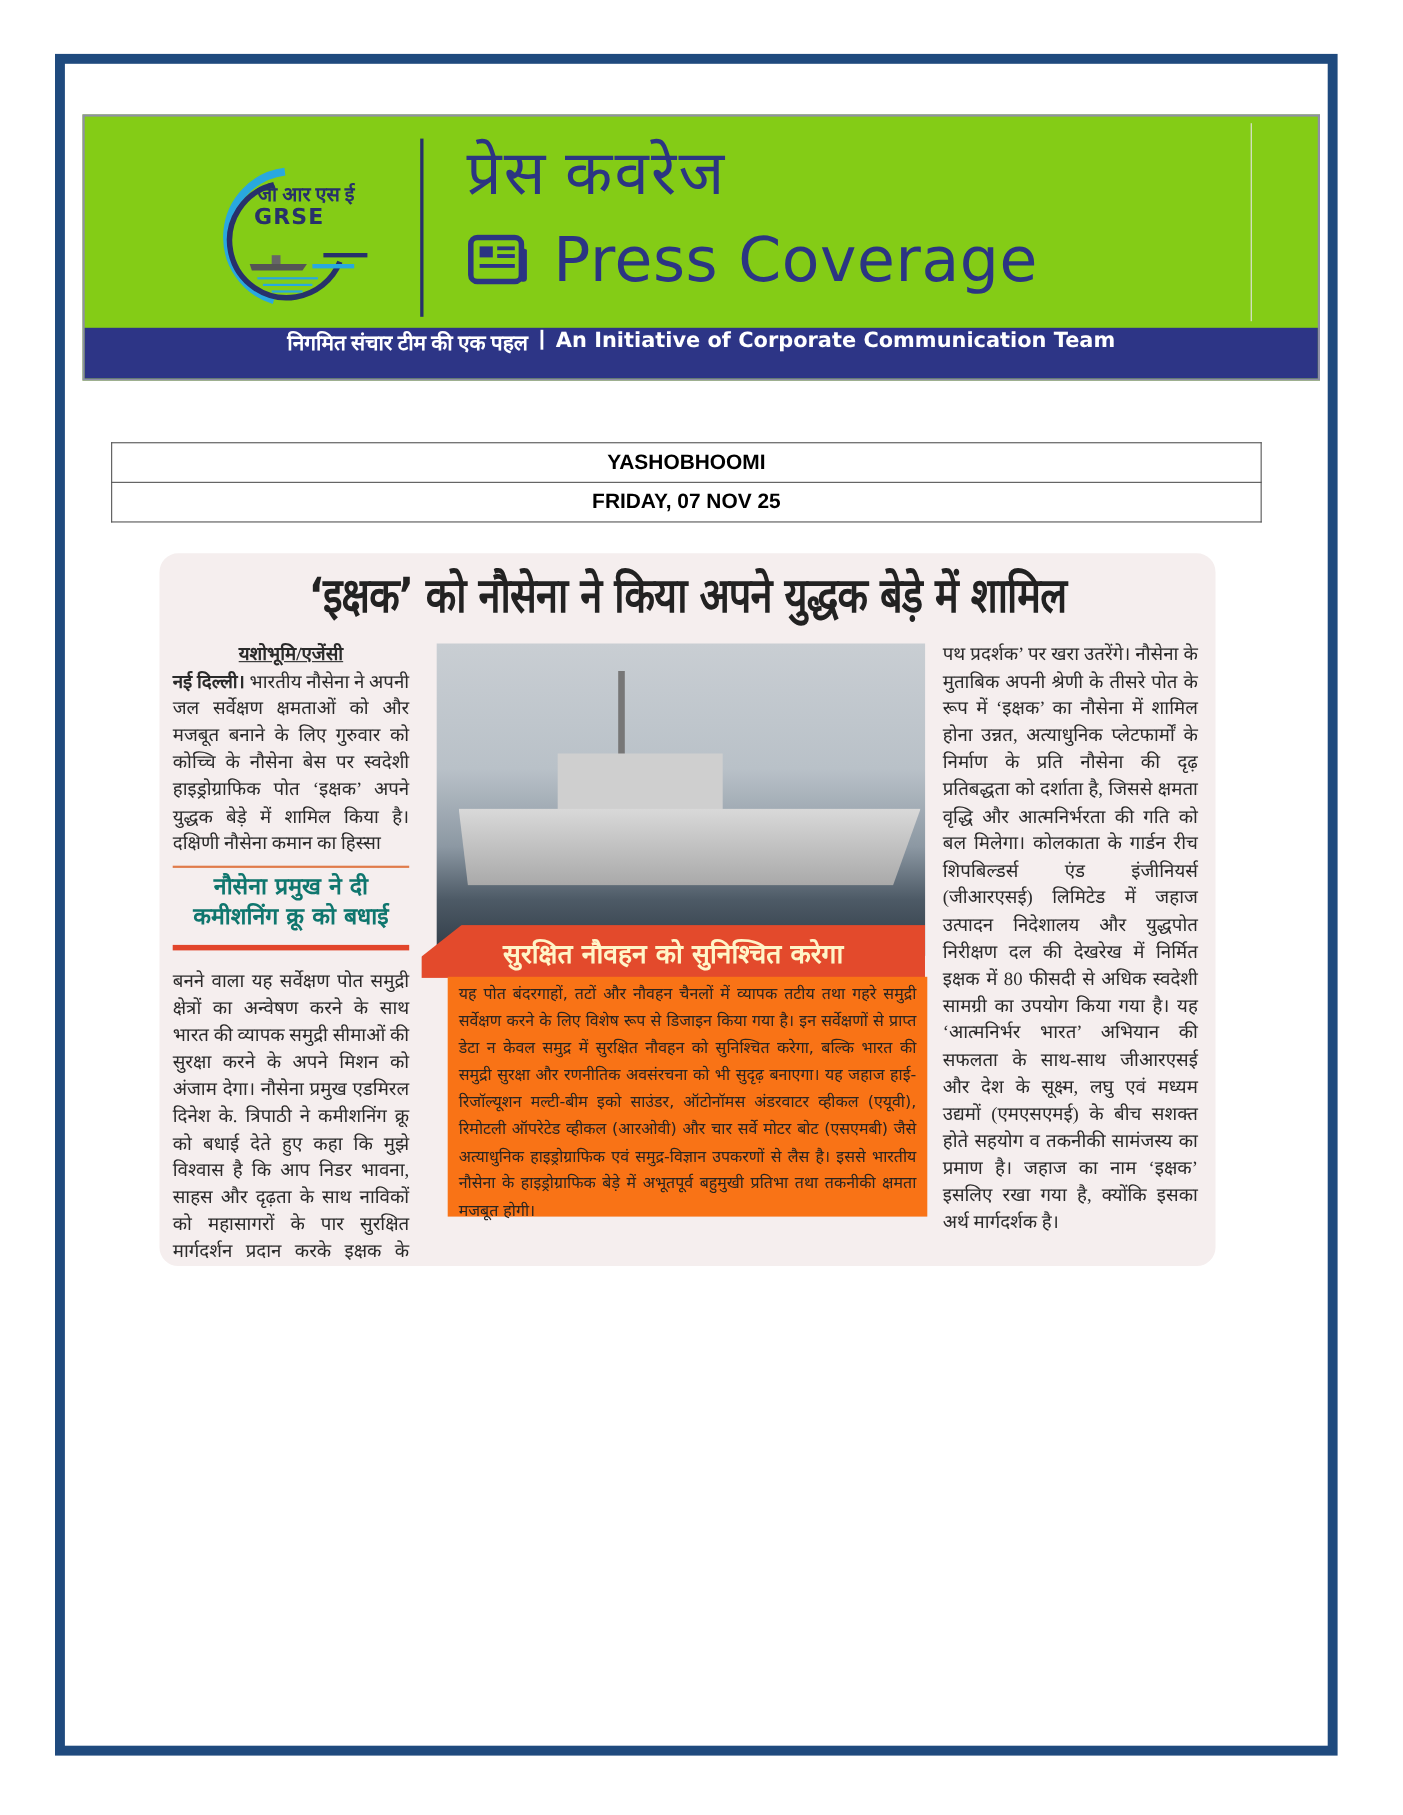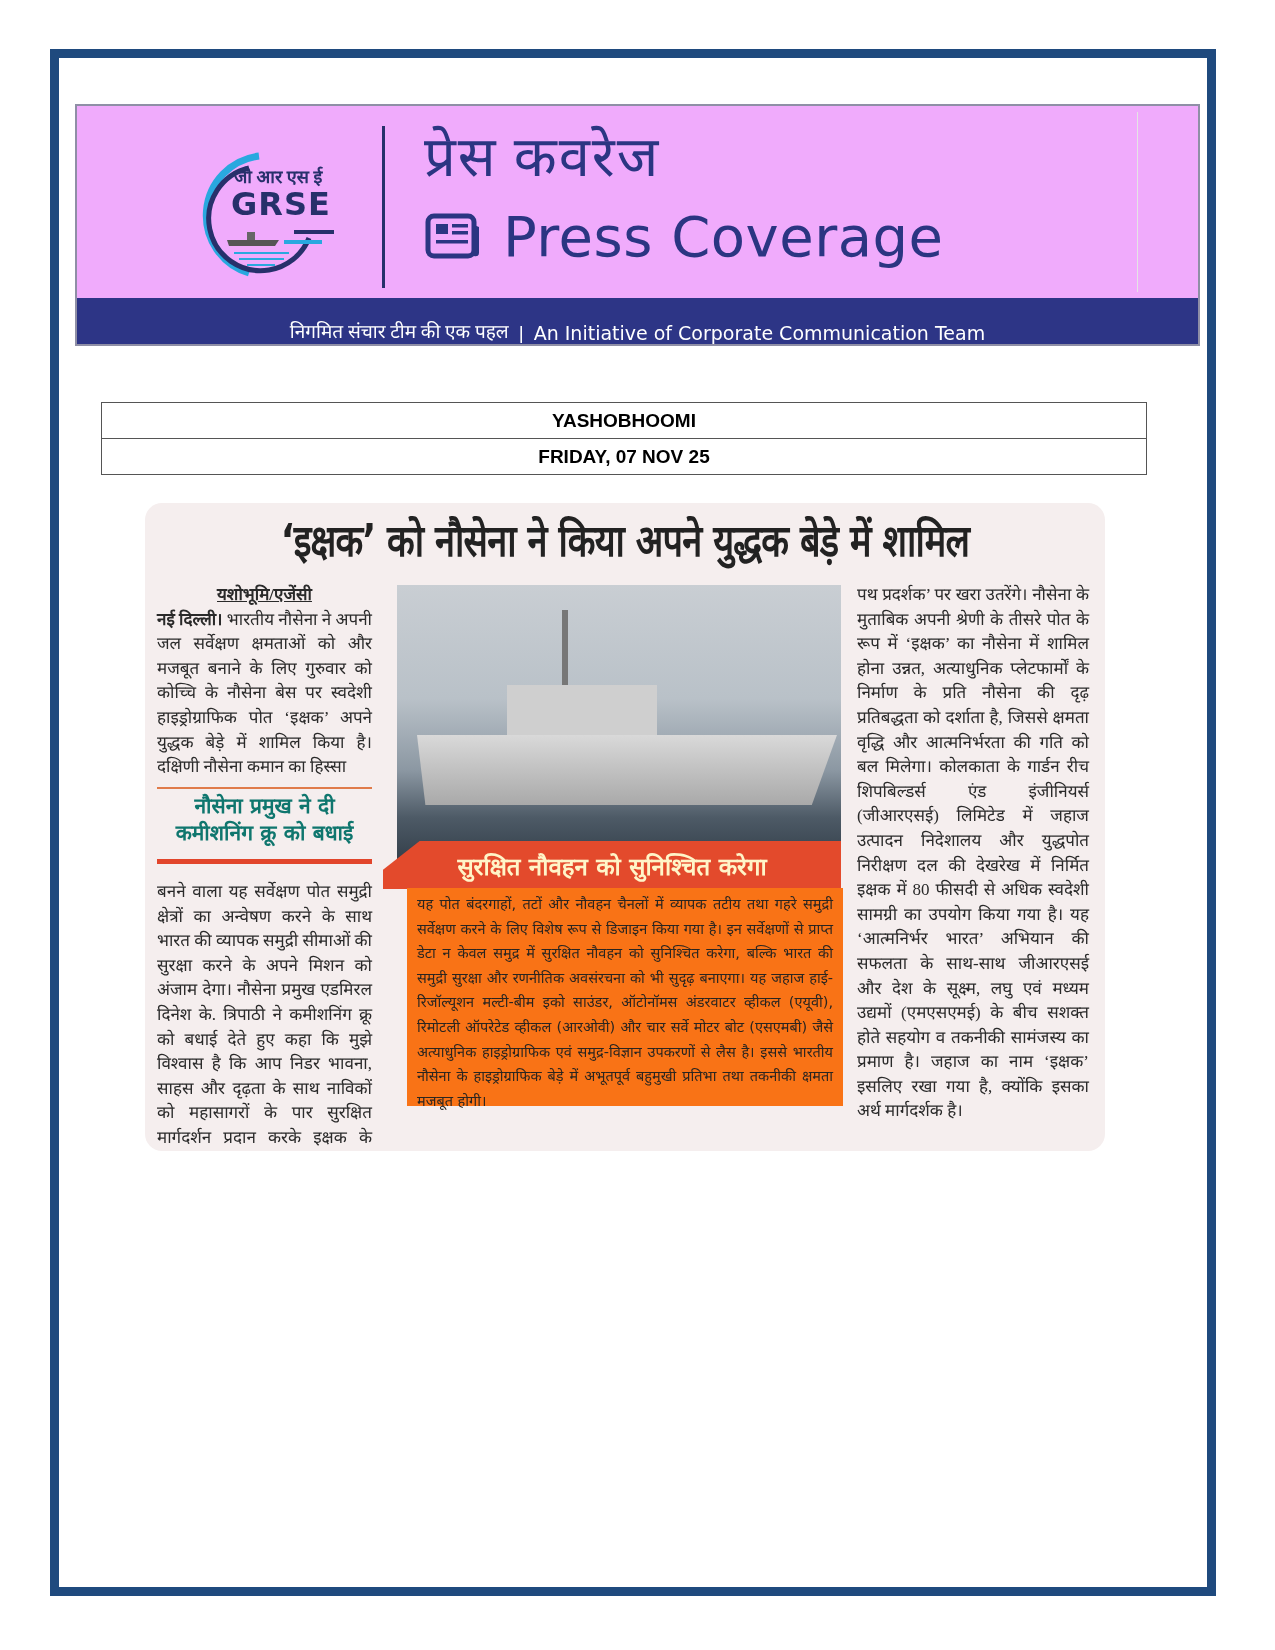--- a/index.html
+++ b/index.html
@@ -7,44 +7,44 @@
   body { position: relative; font-family: "Liberation Sans", sans-serif; }
 
   .page-frame {
     position: absolute; left: 50px; top: 49px; width: 1166px; height: 1547px;
     border: 9px solid #1f4a7e; background: #fff;
   }
 
   
   .banner {
     position: absolute; left: 75px; top: 104px; width: 1125px; height: 242px;
-    border: 2px solid #8f8fa6; background: #f0abfc;
+    border: 2px solid #8f8fa6; background: #84cc16;
   }
   .banner-top { position: absolute; left: 0; top: 0; width: 100%; height: 193px; }
   .logo { position: absolute; left: 112px; top: 42px; width: 150px; height: 132px; }
   .logo-hi {
     position: absolute; left: 45px; top: 16px; font-family: "Liberation Serif", serif;
     font-size: 18px; font-weight: bold; color: #27306b; white-space: nowrap;
   }
   .logo-en {
     position: absolute; left: 42px; top: 37px; font-family: "DejaVu Sans", sans-serif;
-    font-weight: bold; font-size: 32px; color: #27306b; letter-spacing: 1px;
+    font-weight: bold; font-size: 20px; color: #27306b; letter-spacing: 1px;
   }
   .vbar { position: absolute; left: 305px; top: 20px; width: 3px; height: 162px; background: #27306b; }
   .title-hi {
     position: absolute; left: 347px; top: 10px; font-family: "Liberation Serif", serif;
     font-size: 56px; color: #2b3582; letter-spacing: 2px;
   }
   .title-en-row { position: absolute; left: 348px; top: 90px; height: 80px; display: flex; align-items: center; justify-content: center; }
   .news-icon { width: 56px; height: 46px; margin-right: 22px; }
   .title-en { font-family: "DejaVu Sans", sans-serif; font-size: 56px; color: #2b3582; letter-spacing: 0.5px; }
   .banner-sep { position: absolute; left: 1060px; top: 6px; width: 1px; height: 180px; background: #e4e4e4; }
   .banner-strip {
     position: absolute; left: 0; bottom: 0; width: 100%; height: 46px; background: #2d3586;
-    display: flex; align-items: flex-end; justify-content: center; color: #fff;
+    display: flex; align-items: flex-start; justify-content: center; color: #fff; font-weight: bold;
   }
   .strip-hi { font-family: "Liberation Serif", serif; font-size: 19px; }
   .strip-pipe { margin: 0 10px; font-size: 19px; }
   .strip-en { font-family: "DejaVu Sans", sans-serif; font-size: 19px; }
 
   
   .info-table {
     position: absolute; left: 101px; top: 386px; width: 1046px; border-collapse: collapse; margin-top: 16px;
   }
   .info-table td {

